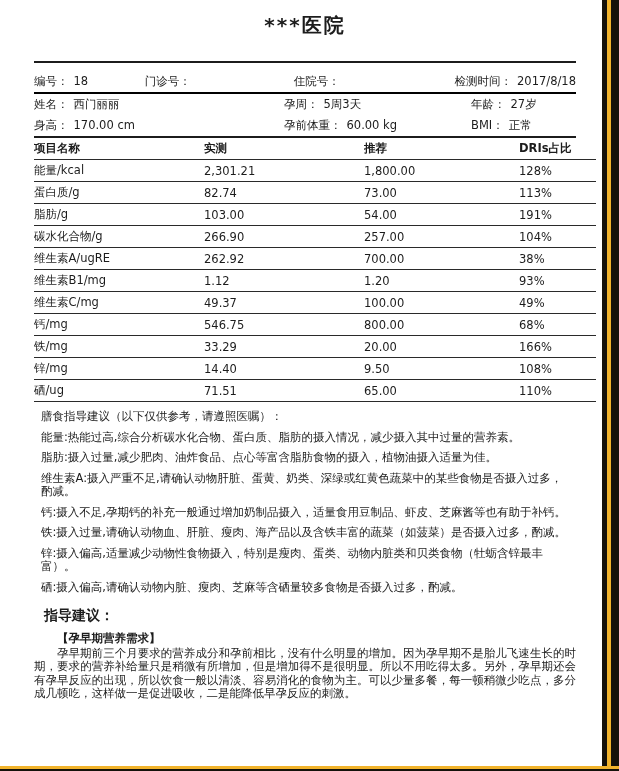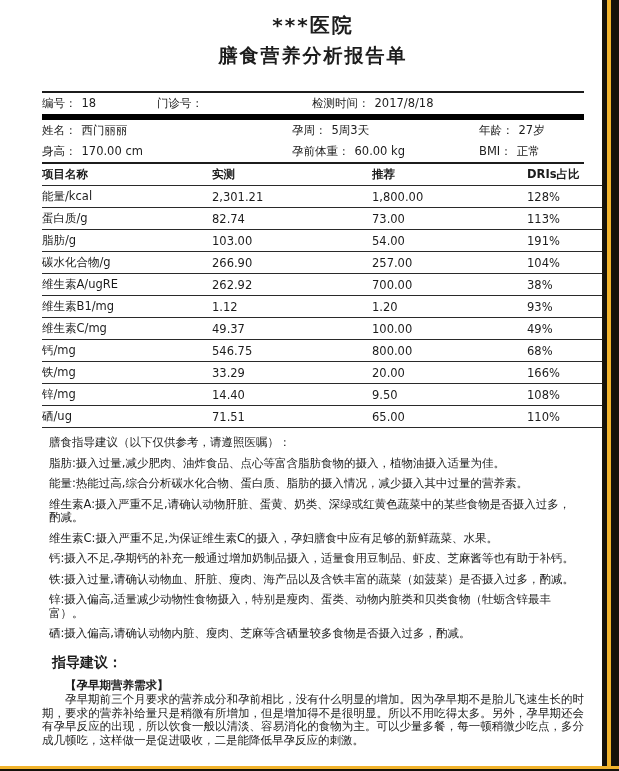--- a/index.html
+++ b/index.html
@@ -1,28 +1,28 @@
 <!DOCTYPE html>
 <html><head>
 <meta charset="utf-8">
 <style>
   html,body{margin:0;padding:0;}
   body{
     width:619px;height:771px;position:relative;overflow:hidden;
     background:#ffffff;color:#1c1c1c;
     font-family:"DejaVu Sans","Liberation Sans",sans-serif;
   }
-  .page{position:absolute;top:0;left:12px;width:602px;}
+  .page{position:absolute;top:0;left:4px;width:602px;}
   .titles{text-align:center;padding-top:12px;}
   .h-title{font-size:20px;font-weight:bold;letter-spacing:2px;}
   .r-title{font-size:19px;font-weight:bold;letter-spacing:2px;margin-top:4px;}
 
   .info{margin:22px 30px 0 30px;border-top:2px solid #1c1c1c;border-bottom:2px solid #1c1c1c;font-size:11.5px;}
   .info-row{display:flex;align-items:center;height:21px;}
-  .info-row.first{border-bottom:6px solid #000000;}
+  .info-row.first{border-bottom:2px solid #000000;margin-top:8px;}
   .cell{display:flex;white-space:nowrap;}
   .c1a{width:115px}.c2a{width:155px}.c3a{width:167px}.c4a{flex:1}
   .c1b{width:250px}.c2b{width:187px}.c3b{flex:1}
   .val{margin-left:5px;}
 
   table.ntable{width:562px;margin:0 30px;border-collapse:collapse;font-size:11.5px;table-layout:fixed;}
   .ntable th,.ntable td{text-align:left;padding:0;height:21px;border-bottom:1px solid #2a2a2a;font-weight:normal;overflow:hidden;white-space:nowrap;margin-left:29px;}
   .ntable th{font-weight:bold;}
   .w1{width:170px}.w2{width:160px}.w3{width:155px}.w4{width:auto}
 
@@ -38,31 +38,34 @@
   .frame-bottom{position:absolute;bottom:0;left:0;width:619px;height:5px;
     background:linear-gradient(to bottom,#f2b42c 0px,#f2b42c 3px,#15120a 3px,#15120a 5px);}
 </style>
 </head>
 <body>
 
 <div class="page">
 
   <div class="titles">
     <div class="h-title">***医院</div>
-    <div class="r-title">膳食营养分析报告单</div>
   </div>
 
   <div class="info">
     <div class="info-row first">
       <div class="cell c1a">
         <span>编号：</span>
         <span class="val">18</span>
       </div>
       <div class="cell c2a">
         <span>门诊号：</span>
+        <span class="val"></span>
+      </div>
+      <div class="cell c3a">
+        <span>住院号：</span>
         <span class="val"></span>
       </div>
       <div class="cell c4a">
         <span>检测时间：</span>
         <span class="val">2017/8/18</span>
       </div>
     </div>
     <div class="info-row">
       <div class="cell c1b">
         <span>姓名：</span>
@@ -167,24 +170,23 @@
         <td>硒/ug</td>
         <td>71.51</td>
         <td>65.00</td>
         <td>110%</td>
       </tr>
     </tbody>
   </table>
 
   <div class="advice">
     <p>膳食指导建议（以下仅供参考，请遵照医嘱）：</p>
+    <p>能量:热能过高,综合分析碳水化合物、蛋白质、脂肪的摄入情况，减少摄入其中过量的营养素。</p>
     <p>脂肪:摄入过量,减少肥肉、油炸食品、点心等富含脂肪食物的摄入，植物油摄入适量为佳。</p>
-    <p>能量:热能过高,综合分析碳水化合物、蛋白质、脂肪的摄入情况，减少摄入其中过量的营养素。</p>
     <p>维生素A:摄入严重不足,请确认动物肝脏、蛋黄、奶类、深绿或红黄色蔬菜中的某些食物是否摄入过多，酌减。</p>
-    <p>维生素C:摄入严重不足,为保证维生素C的摄入，孕妇膳食中应有足够的新鲜蔬菜、水果。</p>
     <p>钙:摄入不足,孕期钙的补充一般通过增加奶制品摄入，适量食用豆制品、虾皮、芝麻酱等也有助于补钙。</p>
     <p>铁:摄入过量,请确认动物血、肝脏、瘦肉、海产品以及含铁丰富的蔬菜（如菠菜）是否摄入过多，酌减。</p>
     <p>锌:摄入偏高,适量减少动物性食物摄入，特别是瘦肉、蛋类、动物内脏类和贝类食物（牡蛎含锌最丰富）。</p>
     <p>硒:摄入偏高,请确认动物内脏、瘦肉、芝麻等含硒量较多食物是否摄入过多，酌减。</p>
   </div>
 
   <div class="guidance-heading">指导建议：</div>
   <div class="guidance-sub">【孕早期营养需求】</div>
   <div class="guidance-para">孕早期前三个月要求的营养成分和孕前相比，没有什么明显的增加。因为孕早期不是胎儿飞速生长的时期，要求的营养补给量只是稍微有所增加，但是增加得不是很明显。所以不用吃得太多。另外，孕早期还会有孕早反应的出现，所以饮食一般以清淡、容易消化的食物为主。可以少量多餐，每一顿稍微少吃点，多分成几顿吃，这样做一是促进吸收，二是能降低早孕反应的刺激。</div>
 

